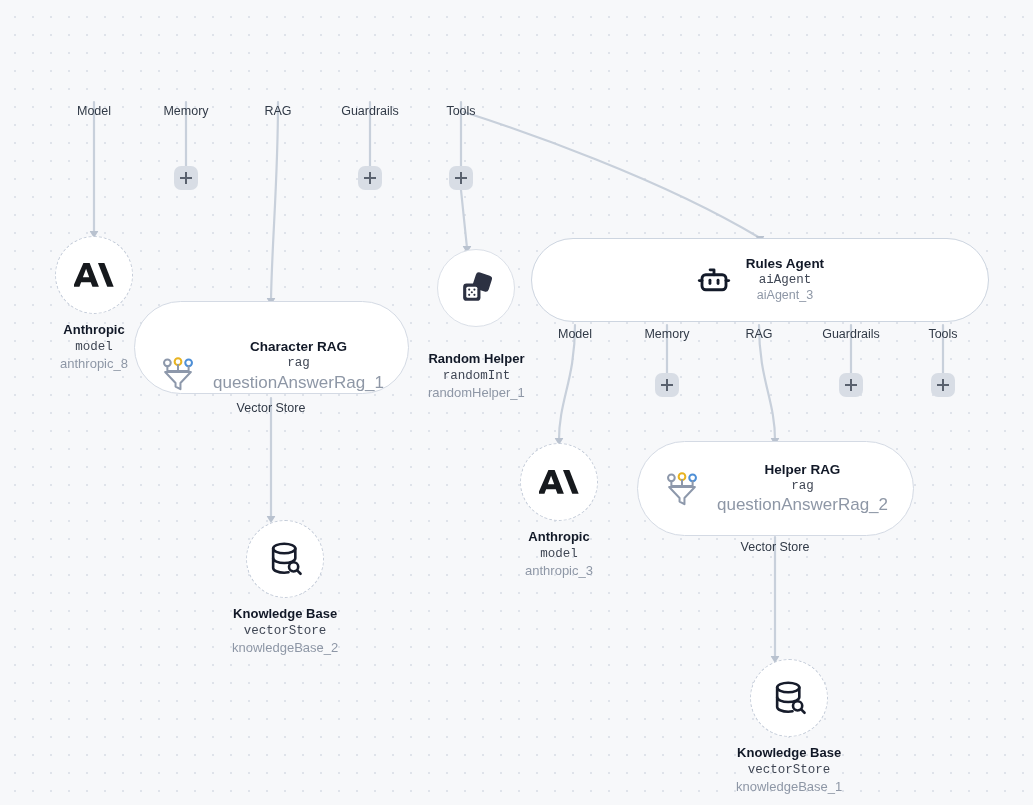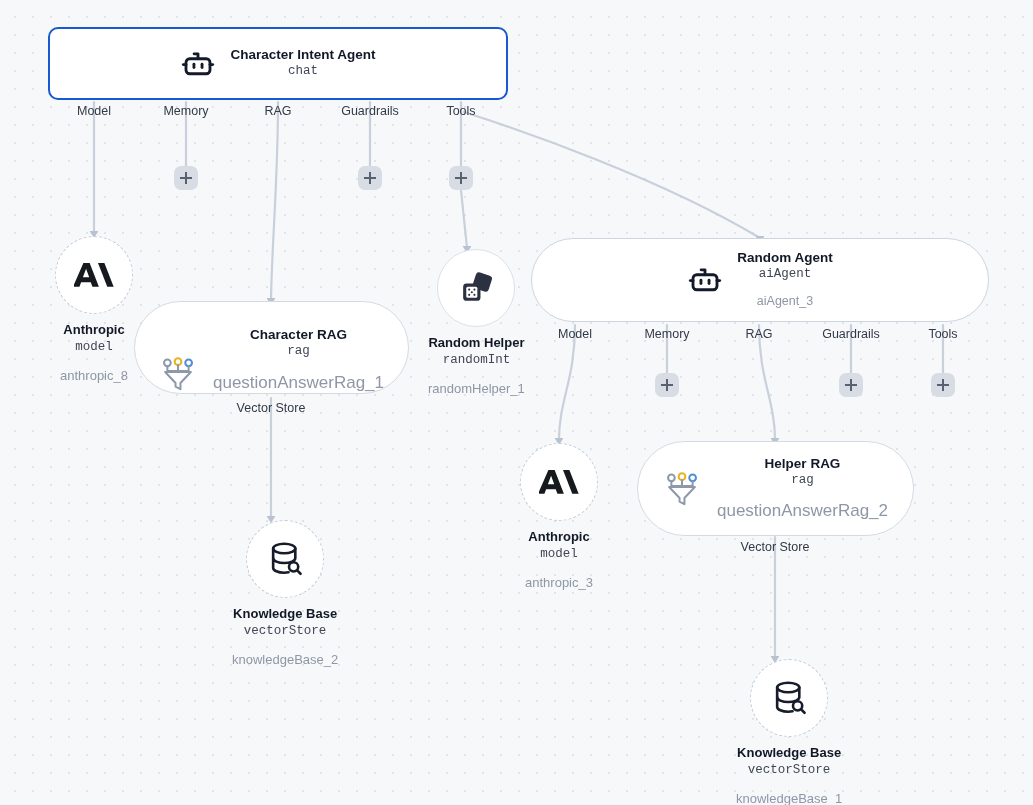--- a/index.html
+++ b/index.html
@@ -68,21 +68,20 @@
   .n-type {
     font-family: "Liberation Mono", monospace;
     font-size: 12.5px;
     color: #3f4654;
     white-space: nowrap;
   }
   .n-id {
     font-size: 12.5px;
     color: #8e97a6;
     white-space: nowrap;
-    margin-top: 12px;
   }
 
   
   .ragnode {
     background: #ffffff;
     border: 1px solid #d4dae4;
     border-radius: 999px;
     display: flex;
     align-items: center;
     justify-content: center;
@@ -198,36 +197,20 @@
       <path d="M851,325 L851,373"></path>
 
       <path d="M943,325 L943,373"></path>
 
       <path d="M271,398 L271,518"></path>
 
       <path d="M775,537 L775,658"></path>
     </g>
   </svg>
 
-  <div class="node agent selected" style="left:48px; top:27px; width:460px; height:73px;">
-    <span>
-      <svg class="icon" width="36" height="36" viewBox="0 0 24 24" fill="none" stroke="#131a29" stroke-width="1.9" stroke-linecap="round" stroke-linejoin="round">
-        <rect x="4" y="8.5" width="16" height="10" rx="2.5"></rect>
-        <path d="M12 8.5 V5.2 H9.4"></path>
-        <path d="M4 12.4 H2.2"></path>
-        <path d="M20 12.4 H21.8"></path>
-        <path d="M9.3 12.1 v2.2"></path>
-        <path d="M14.7 12.1 v2.2"></path>
-      </svg>
-    </span>
-    <span class="agent-text">
-      <span class="n-title">Character Intent Agent</span>
-      <span class="n-type">chat</span>
-    </span>
-  </div>
 
   <div class="port-label" style="left:94px; top:104px;">Model</div>
   <div class="port-label" style="left:186px; top:104px;">Memory</div>
   <div class="port-label" style="left:278px; top:104px;">RAG</div>
   <div class="port-label" style="left:370px; top:104px;">Guardrails</div>
   <div class="port-label" style="left:461px; top:104px;">Tools</div>
 
   <div class="plus-btn" style="left:186px; top:166px;">
     <i class="bar-h"></i>
       <i class="bar-v"></i>
@@ -277,21 +260,21 @@
       </svg>
     </span>
     <span class="agent-text">
       <span class="n-title">Character RAG</span>
       <span class="n-type">rag</span>
       <span class="n-id">questionAnswerRag_1</span>
     </span>
   </div>
   <div class="port-label" style="left:271px; top:401px;">Vector Store</div>
 
-  <div class="circlenode" style="left:428px; top:249px;">
+  <div class="circlenode" style="left:428px; top:249px;gap:16px;">
     <div class="circ solid">
       <span>
         <svg class="icon" width="38" height="38" viewBox="0 0 34 34">
           <g transform="rotate(18 22 12)">
             <rect x="15" y="4" width="15" height="15" rx="3" fill="#2c3142"></rect>
           </g>
           <rect x="5.5" y="13" width="15.5" height="15.5" rx="3" fill="#2c3142"></rect>
           <rect x="8.3" y="15.8" width="9.9" height="9.9" rx="1.4" fill="#ffffff"></rect>
           <g fill="#2c3142">
             <circle cx="10.9" cy="18.4" r="0.95"></circle>
@@ -315,21 +298,21 @@
       <svg class="icon" width="36" height="36" viewBox="0 0 24 24" fill="none" stroke="#131a29" stroke-width="1.9" stroke-linecap="round" stroke-linejoin="round">
         <rect x="4" y="8.5" width="16" height="10" rx="2.5"></rect>
         <path d="M12 8.5 V5.2 H9.4"></path>
         <path d="M4 12.4 H2.2"></path>
         <path d="M20 12.4 H21.8"></path>
         <path d="M9.3 12.1 v2.2"></path>
         <path d="M14.7 12.1 v2.2"></path>
       </svg>
     </span>
     <span class="agent-text">
-      <span class="n-title">Random Agent</span>
+      <span class="n-title">Rules Agent</span>
       <span class="n-type">aiAgent</span>
       <span class="n-id">aiAgent_3</span>
     </span>
   </div>
 
   <div class="port-label" style="left:575px; top:327px;">Model</div>
   <div class="port-label" style="left:667px; top:327px;">Memory</div>
   <div class="port-label" style="left:759px; top:327px;">RAG</div>
   <div class="port-label" style="left:851px; top:327px;">Guardrails</div>
   <div class="port-label" style="left:943px; top:327px;">Tools</div>

